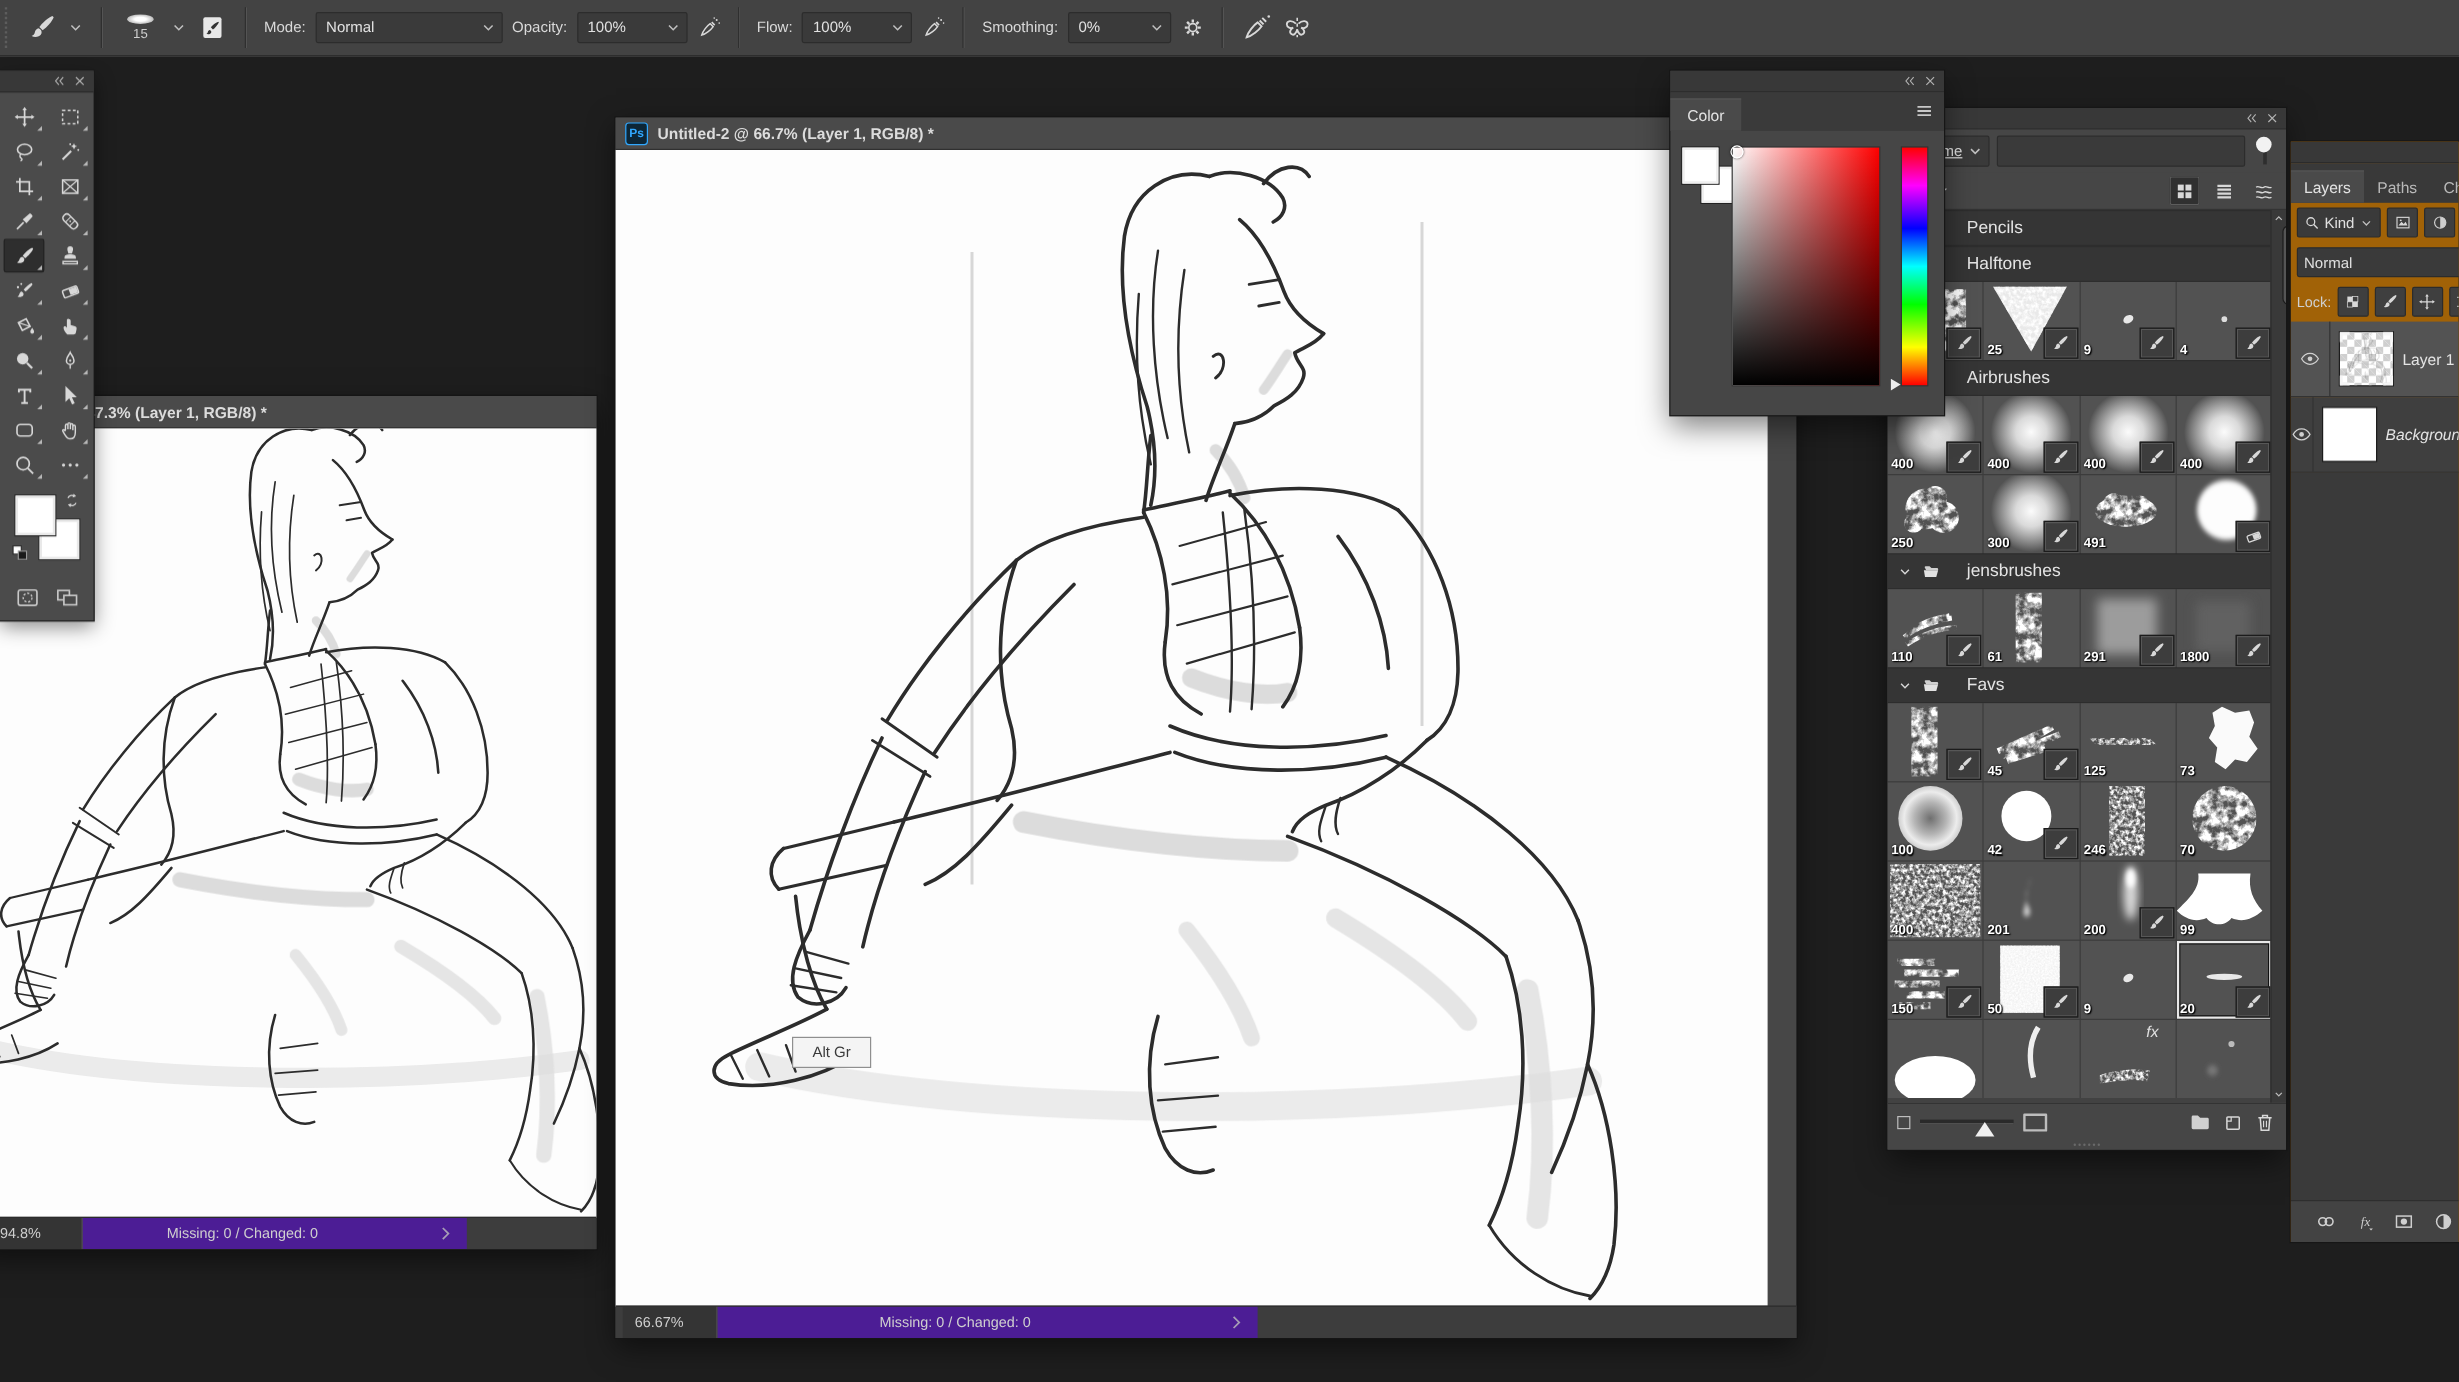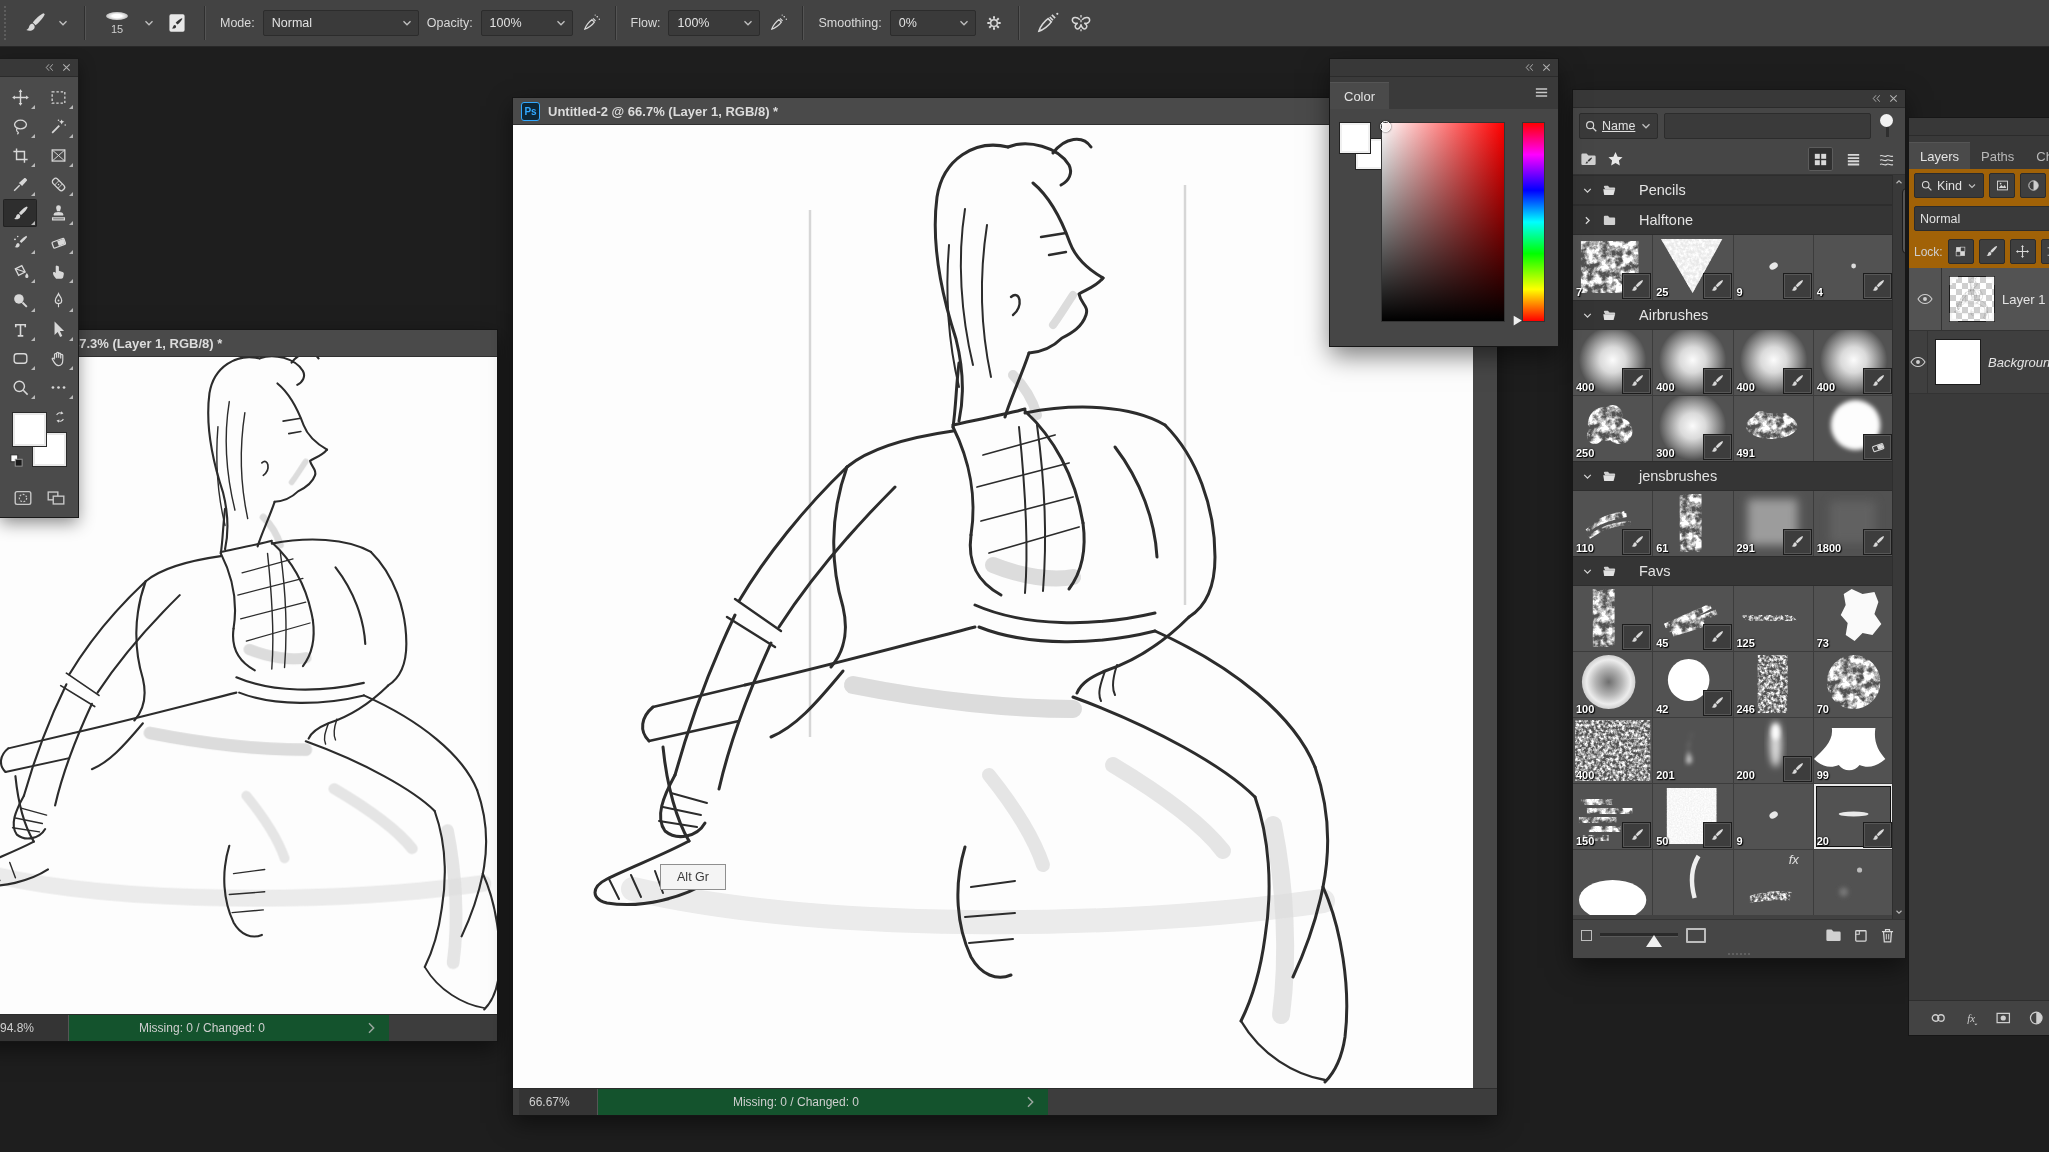--- a/index.html
+++ b/index.html
@@ -27,21 +27,21 @@
   
   .window{position:absolute;background:#474747;box-shadow:0 0 0 1px #151515,0 8px 22px rgba(0,0,0,.5);}
   .titlebar{height:27px;background:#4a4a4a;border-bottom:1px solid #303030;display:flex;align-items:center;
     padding:0 8px;font-size:13px;font-weight:600;color:#dcdcdc;box-sizing:border-box;}
   .ps-badge{width:17px;height:17px;background:#0d2636;border:1px solid #31a8ff;border-radius:3px;color:#31a8ff;
     font-size:10px;font-weight:700;display:flex;align-items:center;justify-content:center;margin-right:8px;}
   .canvas{position:absolute;background:#fdfdfd;overflow:hidden;}
   .statusbar{position:absolute;left:0;right:0;bottom:0;height:26px;background:#3d3d3d;border-top:1px solid #2c2c2c;
     display:flex;align-items:stretch;font-size:12px;color:#cfcfcf;}
   .zoombox{background:#343434;border-right:1px solid #555;display:flex;align-items:center;padding:0 10px;min-width:58px;}
-  .statuspill{background:#14532d;display:flex;align-items:center;justify-content:center;gap:12px;padding:0 10px;}
+  .statuspill{background:#4c1d95;display:flex;align-items:center;justify-content:center;gap:12px;padding:0 10px;}
   .statuspill .txt{flex:1;text-align:center;}
   .status-chev{width:16px;height:16px;margin-left:26px;opacity:.8;align-self:center;}
 
   #doc-left{left:-20px;top:330px;width:517px;height:711px;z-index:2;}
   #doc-left .canvas{left:0;top:27px;width:517px;height:658px;}
   #doc-main{left:513px;top:98px;width:984px;height:1017px;z-index:3;}
   #doc-main .canvas{left:0;top:27px;width:960px;height:964px;}
   .tooltip{position:absolute;left:147px;top:766px;width:64px;height:24px;background:#f4f4f4;border:1px solid #8f8f8f;
     color:#3a3a3a;font-size:12.5px;display:flex;align-items:center;justify-content:center;z-index:5;}
 
@@ -65,21 +65,21 @@
   #tp-bottom{display:flex;justify-content:space-around;padding:4px 6px 0 6px;}
   #tp-bottom .ico{width:24px;height:22px;}
 
   
   .float-panel{position:absolute;background:#464646;box-shadow:0 0 0 1px #161616,0 10px 24px rgba(0,0,0,.5);}
   .tab-row{height:32px;background:#3a3a3a;display:flex;align-items:flex-end;position:relative;}
   .tab{height:26px;padding:0 14px;background:#4a4a4a;display:flex;align-items:center;font-size:13px;color:#e3e3e3;border-top:1px solid #555;}
   .tab.inactive{background:transparent;color:#b9b9b9;border-top:none;}
   .tab-row .hamburger{position:absolute;right:8px;top:8px;width:17px;height:15px;opacity:.9;}
 
-  #color-panel{left:1330px;top:59px;width:228px;height:287px;z-index:6;}
+  #color-panel{left:1392px;top:59px;width:228px;height:287px;z-index:6;}
   #cp-content{position:relative;height:238px;}
   .cp-swatch{position:absolute;width:26px;height:26px;background:#fff;border:2px solid #f0f0f0;box-shadow:0 0 0 1px #222;}
   .cp-fg{left:10px;top:14px;z-index:2;} .cp-bg{left:26px;top:30px;}
   #sv-square{position:absolute;left:52px;top:14px;width:122px;height:198px;
     background:linear-gradient(to top,#000,rgba(0,0,0,0)),linear-gradient(to right,#fff,#f00);box-shadow:0 0 0 1px #333;}
   #sv-picker{position:absolute;left:-2px;top:-2px;width:9px;height:9px;border:1.6px solid #fff;border-radius:50%;
     box-shadow:0 0 2px rgba(0,0,0,.8);}
   #hue-bar{position:absolute;left:193px;top:14px;width:21px;height:198px;box-shadow:0 0 0 1px #333;
     background:linear-gradient(to bottom,#f00 0%,#f0f 16%,#00f 34%,#0ff 50%,#0f0 66%,#ff0 84%,#f00 100%);}
   #hue-slider{position:absolute;left:-12px;bottom:-6px;width:13px;height:13px;}

